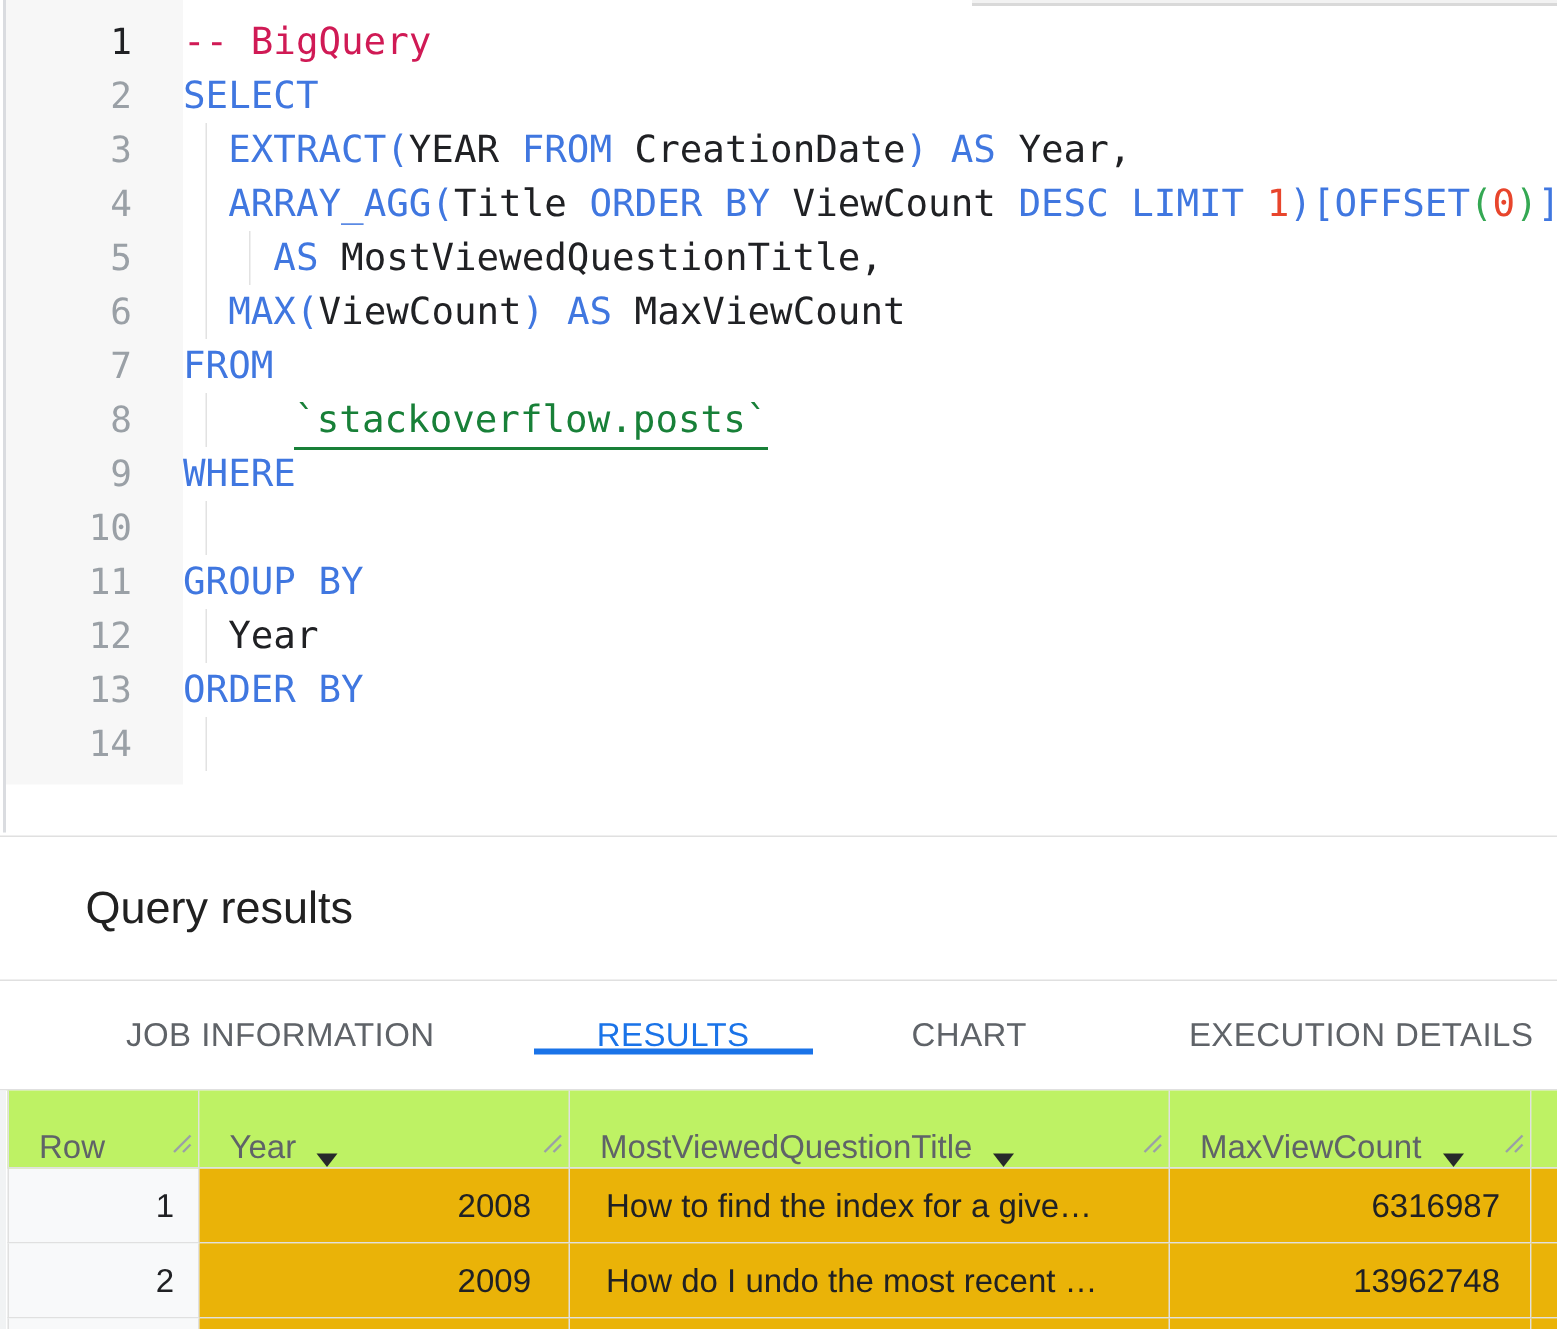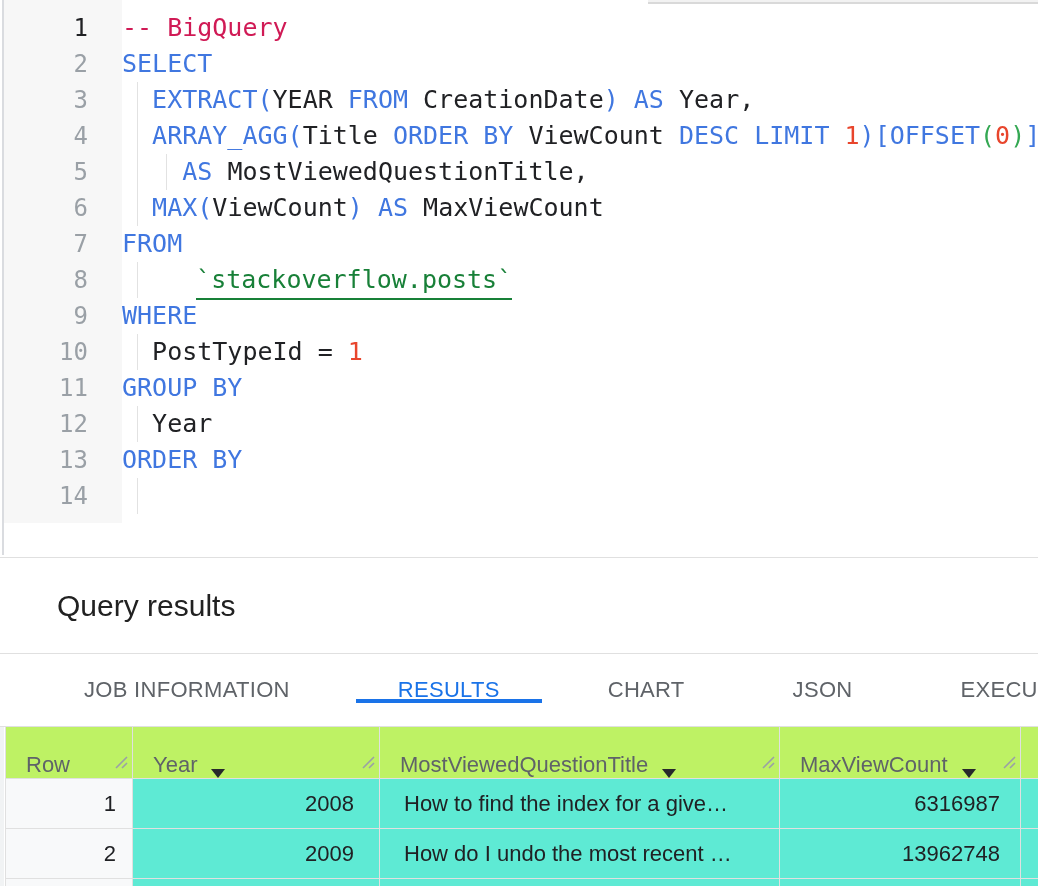--- a/index.html
+++ b/index.html
@@ -52,21 +52,21 @@
          display:grid; grid-template-columns:128px 247px 400px 241px 17px; }
   .th { position:relative; height:52px; background:#bef264; display:flex; align-items:flex-end;
         padding-left:20px; font-size:22px; font-weight:500; color:#5f6368;
         border-right:1px solid #e0e0e0; border-bottom:1px solid #e0e0e0; cursor:pointer; }
   .th:first-child { border-left:1px solid #e0e0e0; }
   .th.last, .td.last { border-right:none; }
   .sort-arrow { width:0; height:0; border-left:7px solid transparent; border-right:7px solid transparent;
                 border-top:9px solid #27292b; margin-left:14px; flex:none; }
   .grip { position:absolute; right:4px; bottom:3px; }
   .td { height:50px; display:flex; align-items:center; font-size:22px; color:#202124;
-        background:#5eead4; border-right:1px solid #e0e0e0; border-bottom:1px solid #e0e0e0;
+        background:#eab308; border-right:1px solid #e0e0e0; border-bottom:1px solid #e0e0e0;
         white-space:nowrap; overflow:hidden; }
   .td.rowcol { background:#f8f9fa; border-left:1px solid #e0e0e0; }
   .td.al-right { justify-content:flex-end; }
   .td.pr16 { padding-right:16px; } .td.pr25 { padding-right:25px; }
   .td.pr20 { padding-right:20px; } .td.pl24 { padding-left:24px; }
   .td.sliver { height:9px; border-bottom:none; }
 </style>
 </head>
 <body style="--accent: #1a73e8; --keyword: #4077e0; --comment: #d01a55; --number: #e8452c; --link_green: #188038; --bracket_green: #34a853; --text_dark: #202124; --text_gray: #5f6368;">
 
@@ -77,21 +77,21 @@
   <div class="lines" id="code-lines">
       <div class="line"><span class="ln active">1</span><span class="ln-spacer"></span><span class="code-text"><span class="tk-c">-- BigQuery</span></span></div>
       <div class="line"><span class="ln">2</span><span class="ln-spacer"></span><span class="code-text"><span class="tk-k">SELECT</span></span></div>
       <div class="line"><span class="ln">3</span><span class="ln-spacer"></span><span class="code-text"><span class="tk-p">  </span><span class="tk-k">EXTRACT(</span><span class="tk-p">YEAR </span><span class="tk-k">FROM</span><span class="tk-p"> CreationDate</span><span class="tk-k">)</span><span class="tk-p"> </span><span class="tk-k">AS</span><span class="tk-p"> Year,</span></span></div>
       <div class="line"><span class="ln">4</span><span class="ln-spacer"></span><span class="code-text"><span class="tk-p">  </span><span class="tk-k">ARRAY_AGG(</span><span class="tk-p">Title </span><span class="tk-k">ORDER BY</span><span class="tk-p"> ViewCount </span><span class="tk-k">DESC LIMIT</span><span class="tk-p"> </span><span class="tk-n">1</span><span class="tk-k">)[OFFSET</span><span class="tk-g">(</span><span class="tk-n">0</span><span class="tk-g">)</span><span class="tk-k">]</span></span></div>
       <div class="line"><span class="ln">5</span><span class="ln-spacer"></span><span class="code-text"><span class="tk-p">    </span><span class="tk-k">AS</span><span class="tk-p"> MostViewedQuestionTitle,</span></span></div>
       <div class="line"><span class="ln">6</span><span class="ln-spacer"></span><span class="code-text"><span class="tk-p">  </span><span class="tk-k">MAX(</span><span class="tk-p">ViewCount</span><span class="tk-k">)</span><span class="tk-p"> </span><span class="tk-k">AS</span><span class="tk-p"> MaxViewCount</span></span></div>
       <div class="line"><span class="ln">7</span><span class="ln-spacer"></span><span class="code-text"><span class="tk-k">FROM</span></span></div>
       <div class="line"><span class="ln">8</span><span class="ln-spacer"></span><span class="code-text"><span class="tk-p">  </span><span class="tk-l">`stackoverflow.posts`</span></span></div>
       <div class="line"><span class="ln">9</span><span class="ln-spacer"></span><span class="code-text"><span class="tk-k">WHERE</span></span></div>
-      <div class="line"><span class="ln">10</span><span class="ln-spacer"></span><span class="code-text"><span class="tk-p">  PostTypeId = </span><span class="tk-n">1</span></span></div>
+      <div class="line"><span class="ln">10</span><span class="ln-spacer"></span></div>
       <div class="line"><span class="ln">11</span><span class="ln-spacer"></span><span class="code-text"><span class="tk-k">GROUP BY</span></span></div>
       <div class="line"><span class="ln">12</span><span class="ln-spacer"></span><span class="code-text"><span class="tk-p">  Year</span></span></div>
       <div class="line"><span class="ln">13</span><span class="ln-spacer"></span><span class="code-text"><span class="tk-k">ORDER BY</span></span></div>
       <div class="line"><span class="ln">14</span><span class="ln-spacer"></span></div>
     </div>
   <div id="iguides">
       <div class="iguide" style="left: 137px; top: 82px; height: 144px;"></div>
       <div class="iguide" style="left: 137px; top: 262px; height: 36px;"></div>
       <div class="iguide" style="left: 137px; top: 334px; height: 36px;"></div>
       <div class="iguide" style="left: 137px; top: 406px; height: 36px;"></div>
@@ -108,23 +108,20 @@
 <div class="tabs" id="tabs">
     <div class="tab">
       <span>JOB INFORMATION</span>
     </div>
     <div class="tab active">
       <span>RESULTS</span>
       <div class="tab-underline"></div>
     </div>
     <div class="tab">
       <span>CHART</span>
-    </div>
-    <div class="tab">
-      <span>JSON</span>
     </div>
     <div class="tab">
       <span>EXECUTION DETAILS</span>
     </div>
   </div>
 <div class="hdiv" style="top:726px"></div>
 
 <div class="tbl-scrollbar">
   
 </div>

